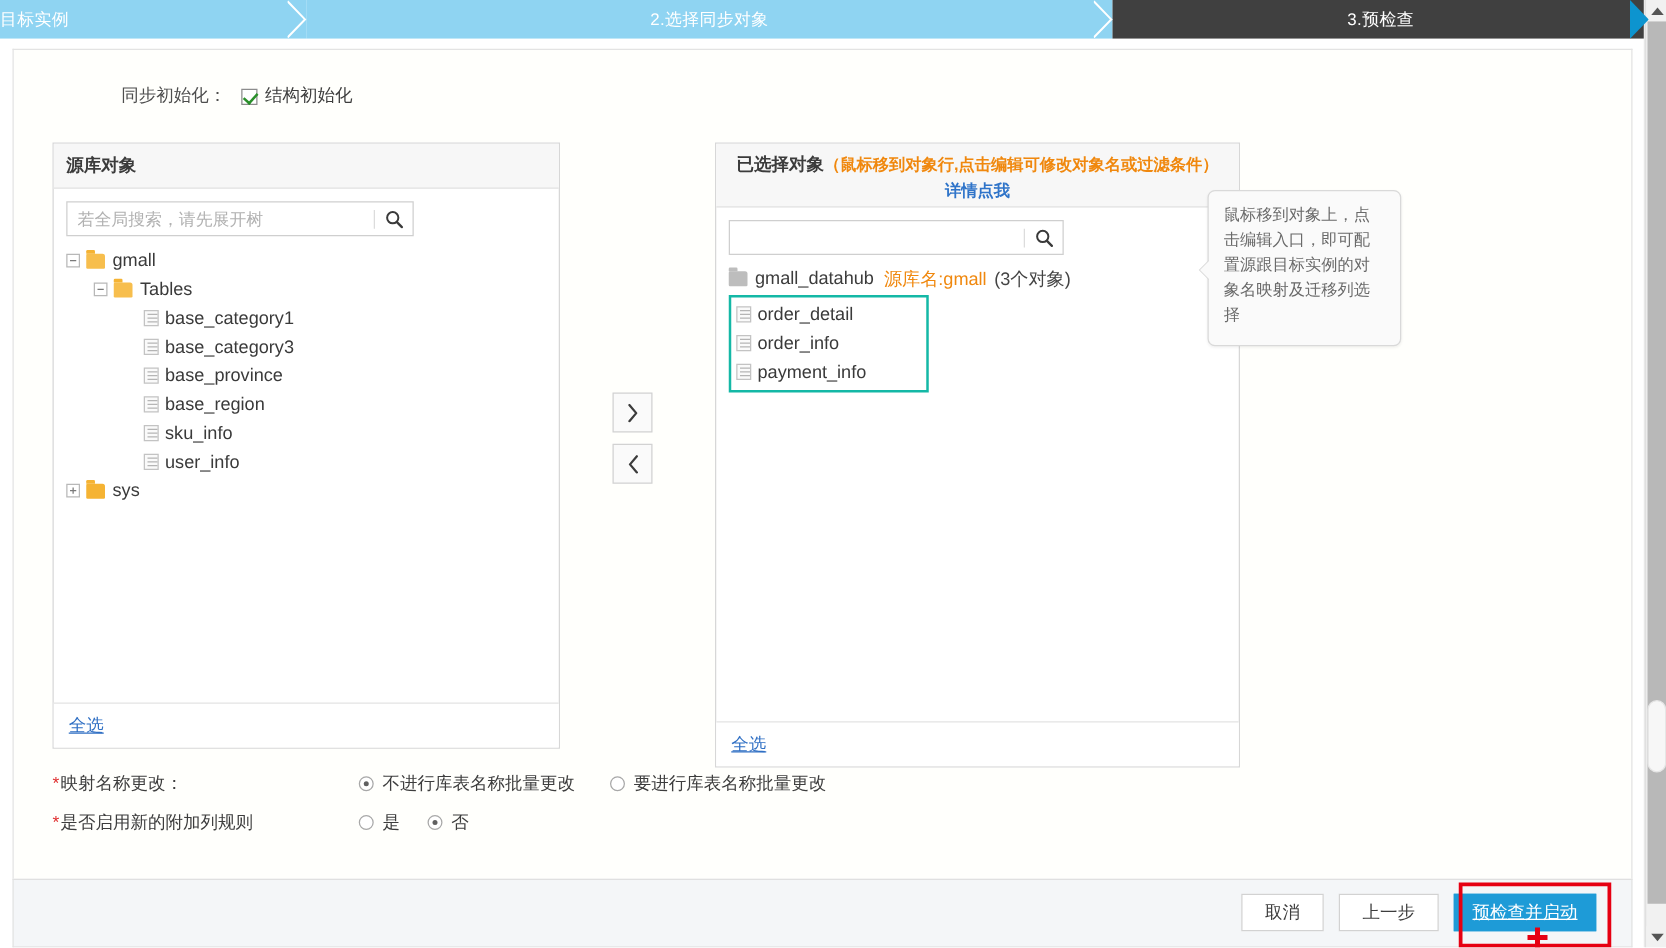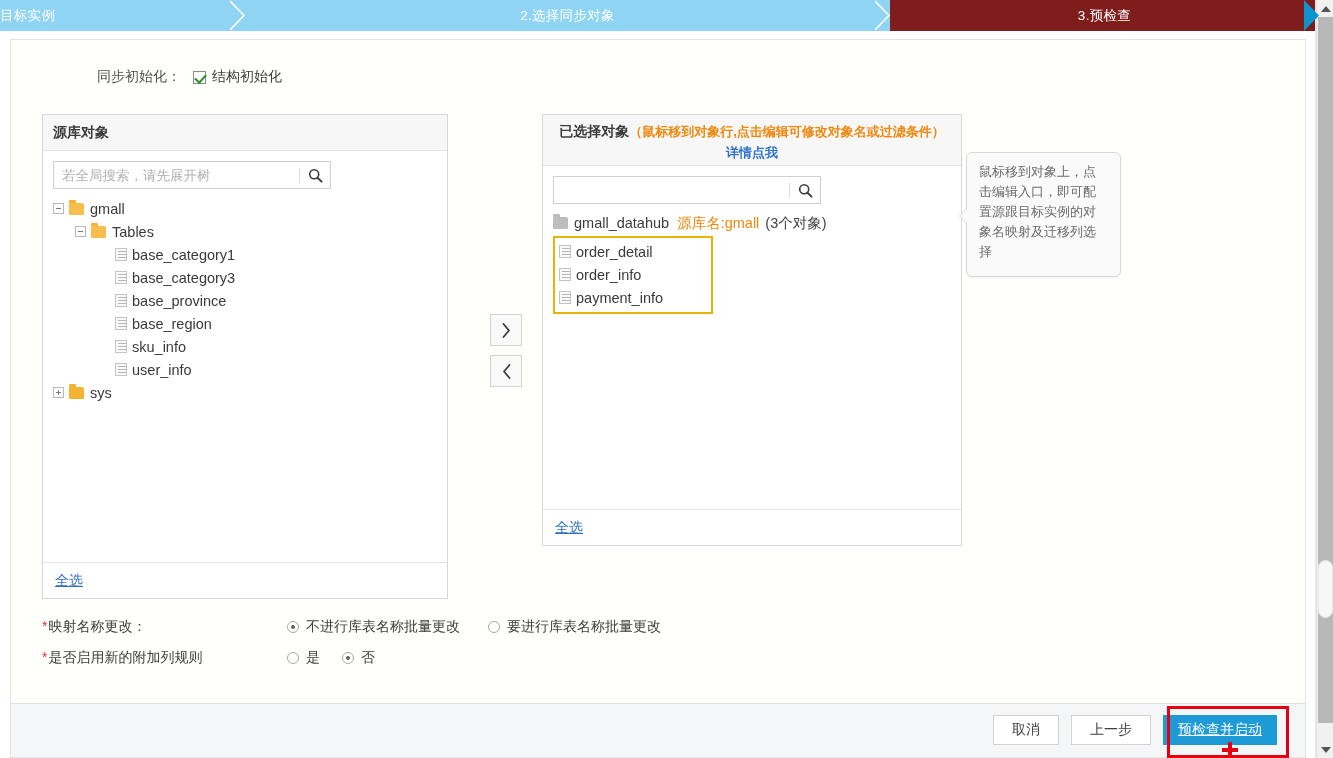--- a/index.html
+++ b/index.html
@@ -41,21 +41,21 @@
     background: #8fd4f2;
     justify-content: flex-start;
     padding-left: 0px;
   }
   .step-2 {
     width: 645px;
     background: #8fd4f2;
   }
   .step-3 {
     flex: 1;
-    background: #7f1d1d;
+    background: #404040;
   }
   .step-arrow {
     position: absolute;
     top: 0; right: -1px;
     width: 16px; height: 31px;
     z-index: 3;
     pointer-events: none;
   }
   .step-arrow svg { display: block; }
 
@@ -99,21 +99,21 @@
   }
   .chk-text { color: #3d3d3d; font-size: 14px; }
 
   
   .panel {
     position: absolute;
     background: #fff;
     border: 1px solid #d7d7d7;
   }
   .panel-left  { left: 31px; top: 74px;  width: 406px; height: 485px; }
-  .panel-right { left: 531px; top: 74px; width: 420px; height: 432px; }
+  .panel-right { left: 561px; top: 74px; width: 420px; height: 500px; }
 
   .panel-head {
     height: 36px;
     background: #f7f7f7;
     border-bottom: 1px solid #e2e2e2;
     display: flex; align-items: center;
     padding: 0 10px;
     font-size: 14px;
     font-weight: bold;
     color: #3b3b3b;
@@ -248,21 +248,21 @@
   .sel-root { display:flex; align-items:center; height:22px; margin-top:8px; font-size:14.5px;}
   .sel-root .folder { background:#bdbdbd; }
   .sel-root .folder::before { background:#bdbdbd; }
   .sel-name { color:#3c3c3c; margin-right:8px; }
   .sel-src  { color:#f0880e; margin-right:6px; }
   .sel-count{ color:#444;text-align:center; }
   .sel-items {
     position: relative;
     margin-top: 2px;
     width: 160px;
-    border: 2px solid #eab308;
+    border: 2px solid #14b8a6;
     padding: 2px 4px 3px 4px;
   }
   .sel-item { display:flex; align-items:center; height:23px; font-size:14.5px; color:#3a3a3a; }
 
   
   .tooltip {
     position: absolute;
     left: 955px; top: 112px;
     width: 155px; height: 125px;
     background: #fafafa;

